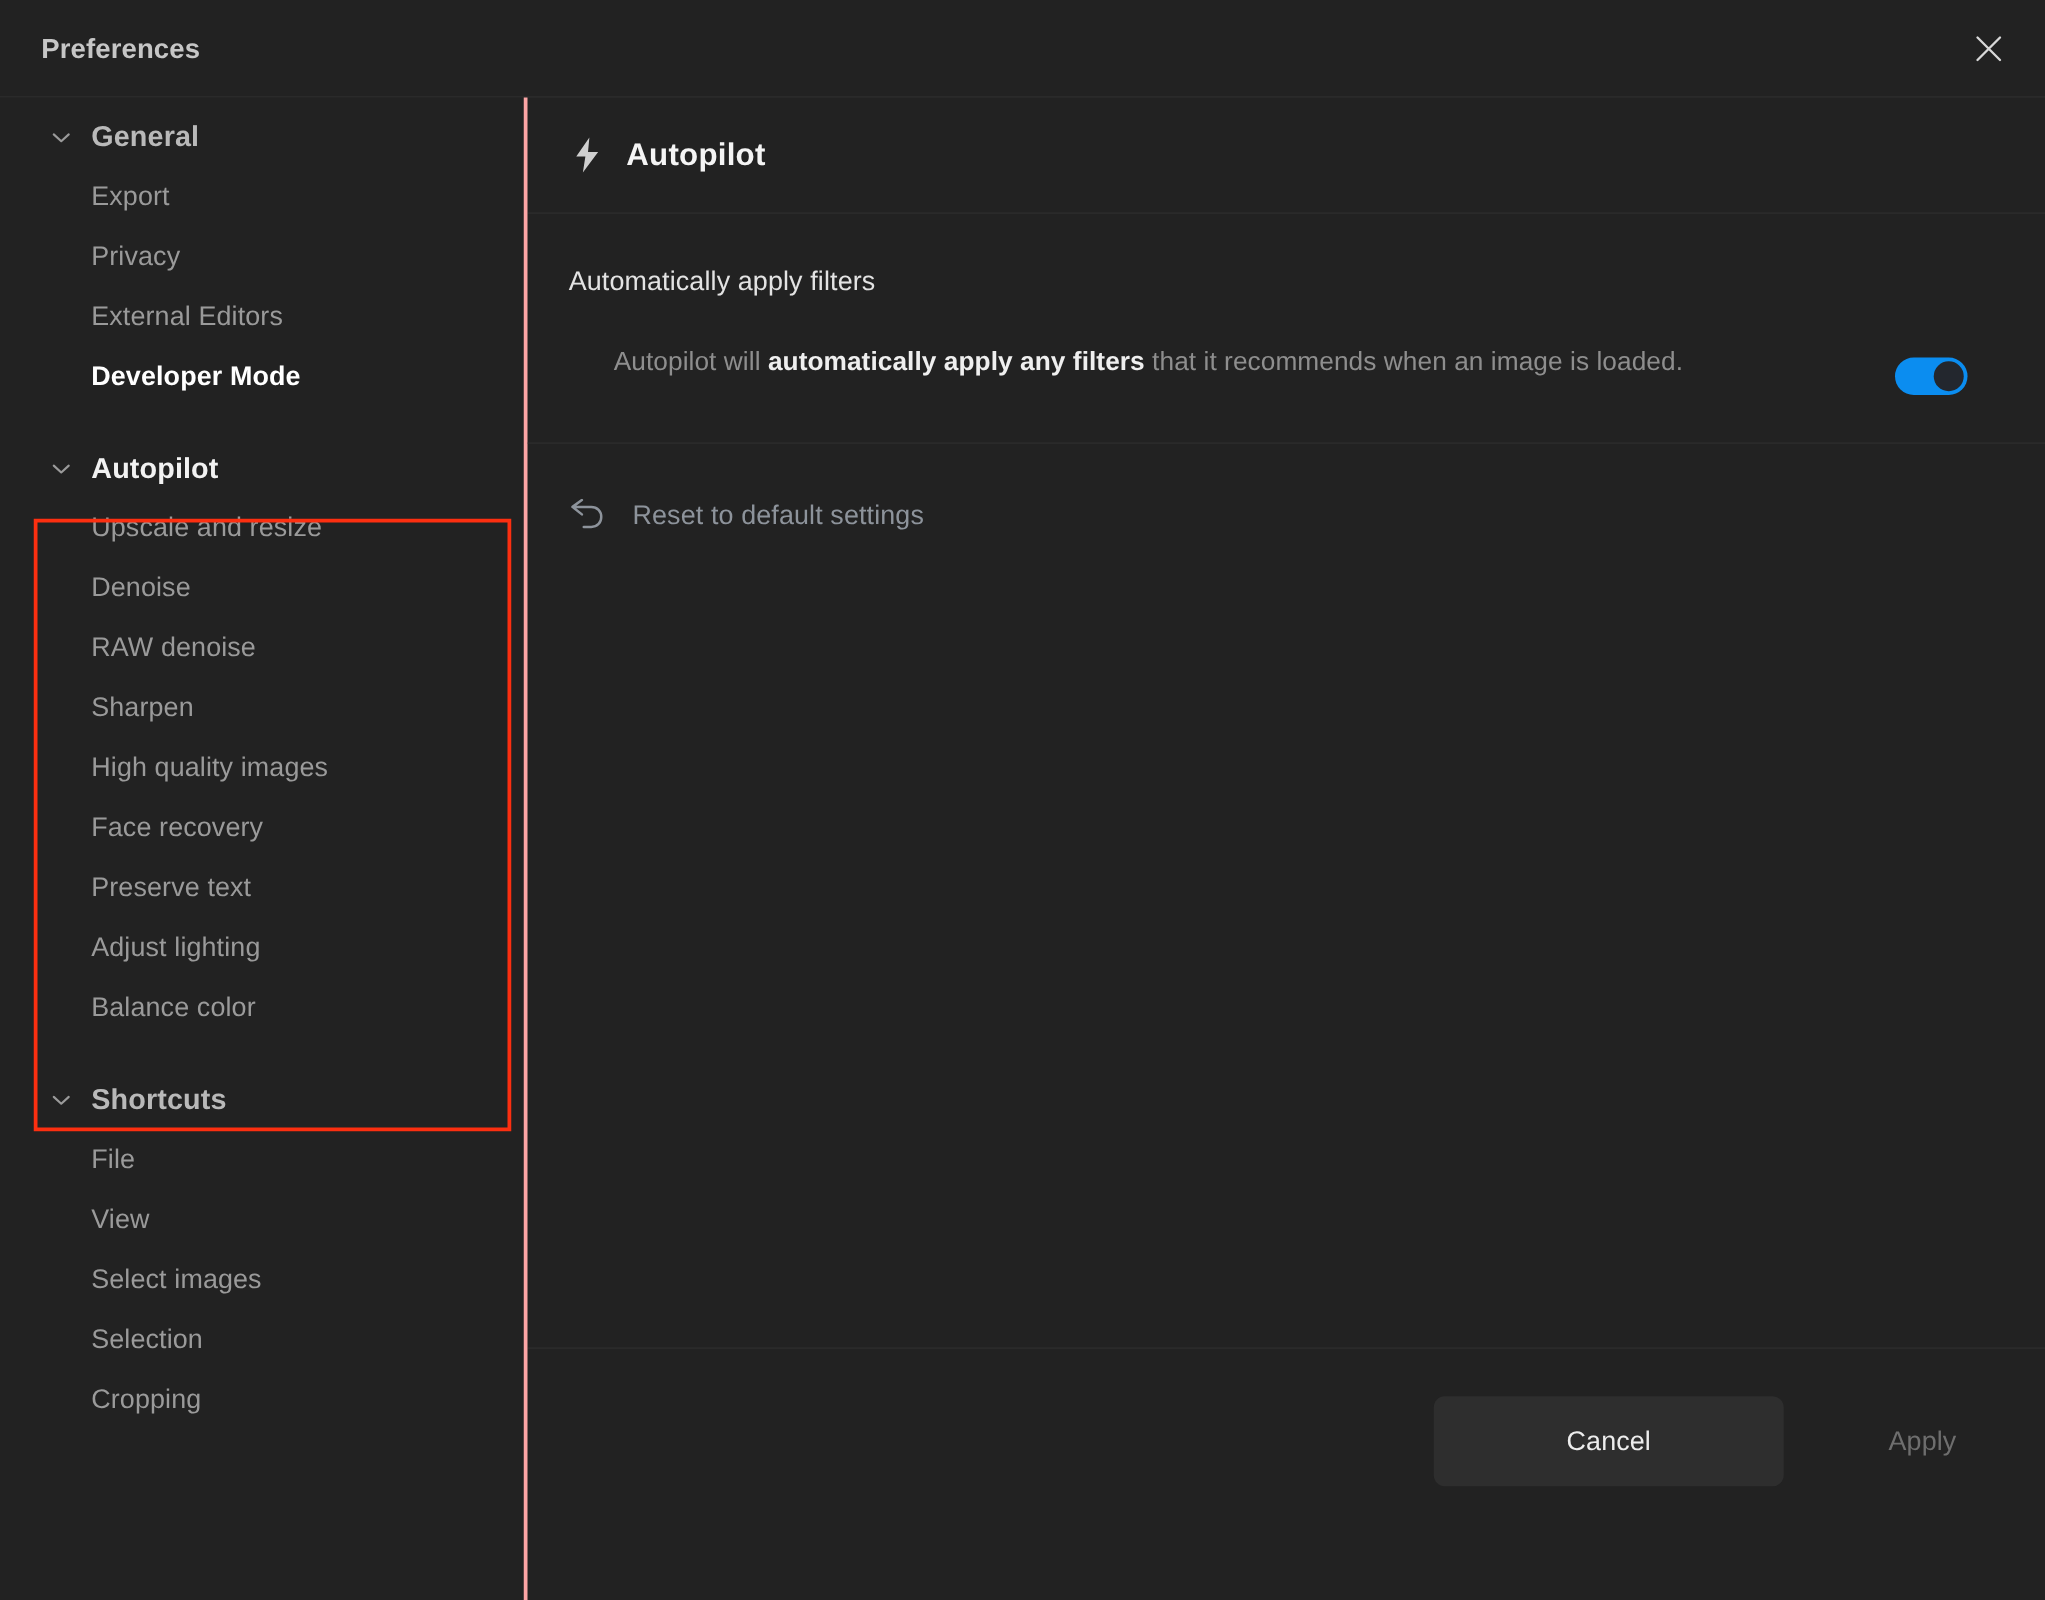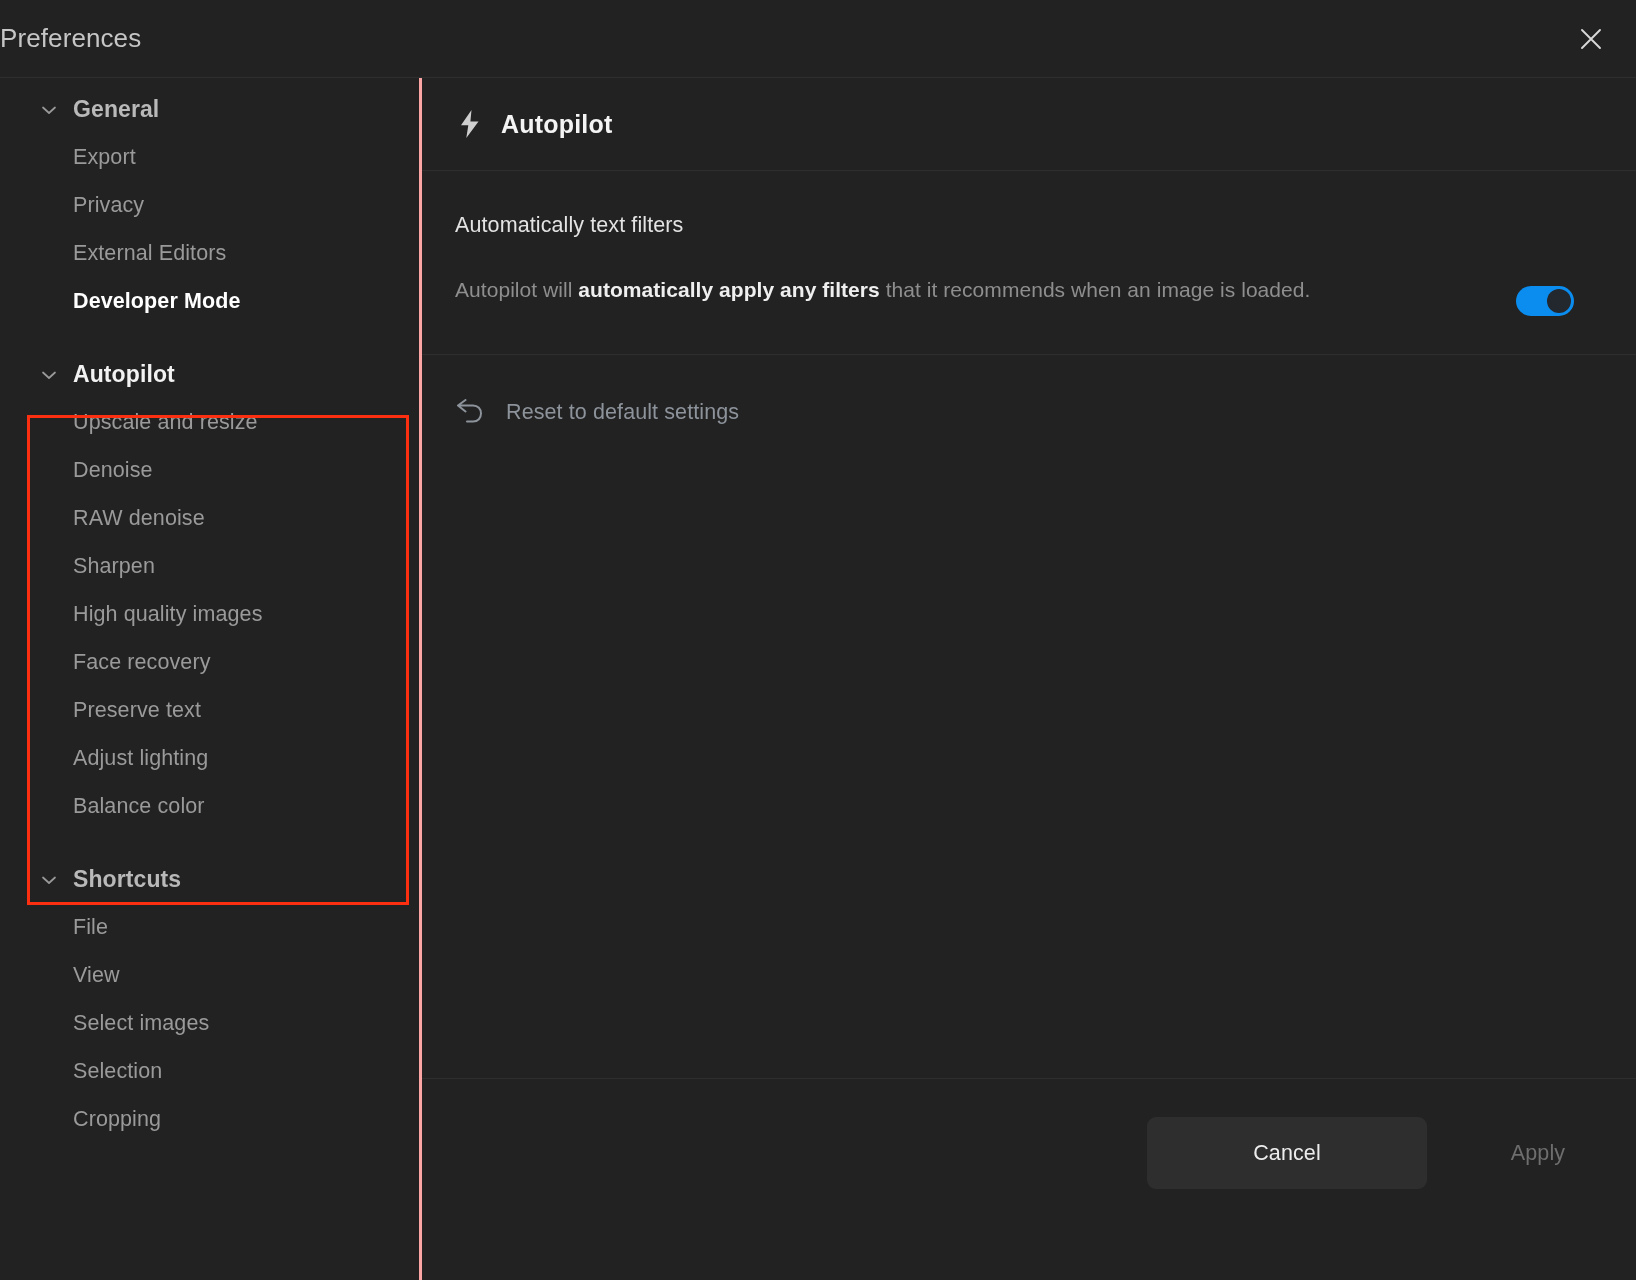--- a/index.html
+++ b/index.html
@@ -24,24 +24,25 @@
   .titlebar {
     position: relative;
     height: 78px;
     flex: 0 0 78px;
     background: #222222;
     display: flex;
     align-items: center;
     border-bottom: 1px solid #2e2e2e;
   }
   .titlebar-title {
-    font-size: 26px;
+    margin-left: 33px;
+    font-size: 22px;
     color: #c6c6c6;
     letter-spacing: .1px;
-    font-weight: 400;
+    font-weight: 700;
   }
   .close-btn {
     position: absolute;
     right: 22px;
     top: 50%;
     transform: translateY(-50%);
     width: 46px;
     height: 46px;
     display: flex;
     align-items: center;
@@ -165,20 +166,21 @@
     font-size: 21.5px;
     color: #e3e3e3;
     margin-bottom: 36px;
     letter-spacing: .1px;
   }
   .setting-row {
     display: flex;
     align-items: flex-start;
     justify-content: space-between;
     gap: 40px;
+    margin-left: 36px;
   }
   .setting-desc {
     font-size: 21px;
     line-height: 1.48;
     color: #8e8e8e;
     max-width: 910px;
     letter-spacing: .05px;
   }
   .setting-desc b {
     color: #efefef;
@@ -336,21 +338,21 @@
           <svg width="26" height="30" viewBox="0 0 26 30" aria-hidden="true">
             <path d="M14.5 1 L4 16.2 L11.3 16.2 L9.3 29 L21.5 12.6 L13.4 12.6 Z" fill="#cfcfcf"></path>
           </svg>
         </span>
         <span class="main-title">Autopilot</span>
       </div>
 
       <div class="main-scroll">
 
         <div class="setting-block">
-          <div class="setting-label">Automatically text filters</div>
+          <div class="setting-label">Automatically apply filters</div>
           <div class="setting-row">
             <div class="setting-desc"><span>Autopilot will </span><b>automatically apply any filters</b><span> that it recommends when an image is loaded.</span></div>
             <div class="toggle">
               <div class="knob"></div>
             </div>
           </div>
         </div>
 
         <div class="reset-row">
           <span class="reset-icon">

